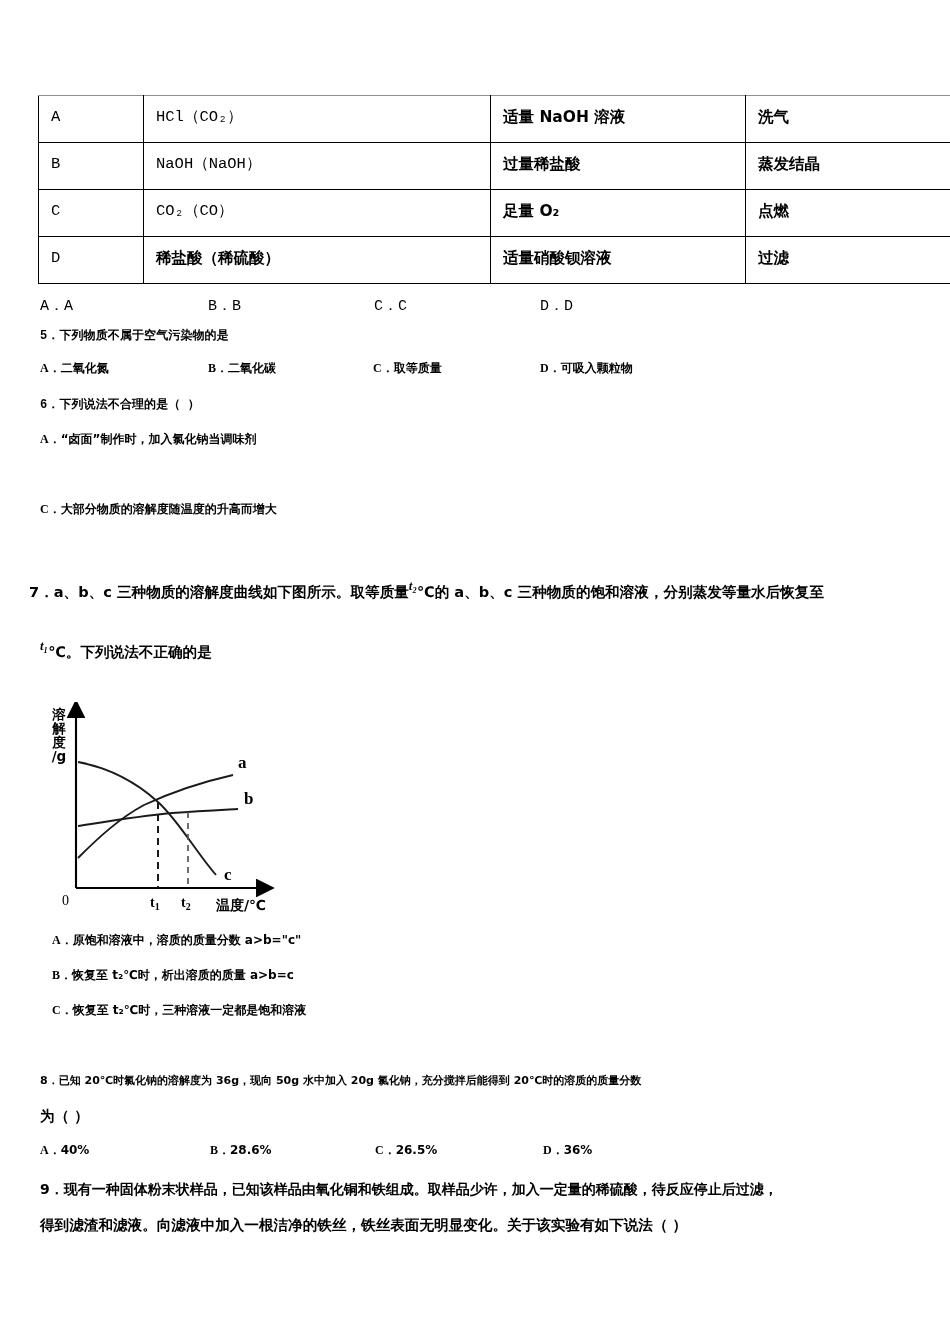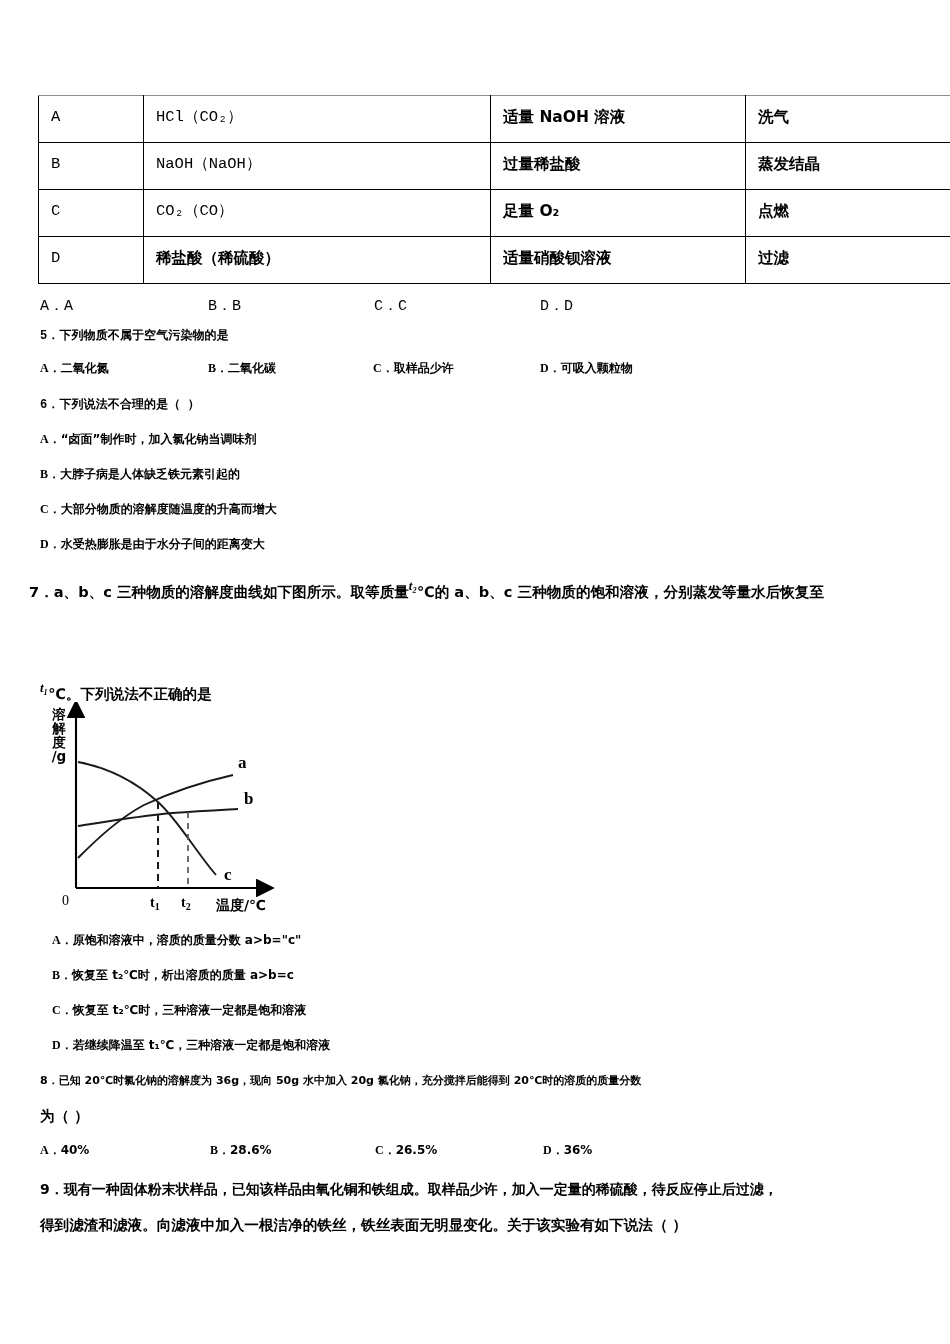--- a/index.html
+++ b/index.html
@@ -156,46 +156,40 @@
 
   <div class="abs qline" style="left:40px; top:327px;">5．下列物质不属于空气污染物的是</div>
 
   <div class="abs optrow" style="left:40px; top:360px;">
     <span class="lab">A．</span><span>二氧化氮</span>
   </div>
   <div class="abs optrow" style="left:208px; top:360px;">
     <span class="lab">B．</span><span>二氧化碳</span>
   </div>
   <div class="abs optrow" style="left:373px; top:360px;">
-    <span class="lab">C．</span><span>取样品少许</span>
+    <span class="lab">C．</span><span>取等质量</span>
   </div>
   <div class="abs optrow" style="left:540px; top:360px;">
     <span class="lab">D．</span><span>可吸入颗粒物</span>
   </div>
 
   <div class="abs qline" style="left:40px; top:396px;">6．下列说法不合理的是（ ）</div>
 
   <div class="abs optrow" style="left:40px; top:431px;">
     <span class="lab">A．</span><span>“卤面”制作时，加入氯化钠当调味剂</span>
   </div>
-  <div class="abs optrow" style="left:40px; top:466px;">
-    <span class="lab">B．</span><span>大脖子病是人体缺乏铁元素引起的</span>
-  </div>
   <div class="abs optrow" style="left:40px; top:501px;">
     <span class="lab">C．</span><span>大部分物质的溶解度随温度的升高而增大</span>
   </div>
-  <div class="abs optrow" style="left:40px; top:536px;">
-    <span class="lab">D．</span><span>水受热膨胀是由于水分子间的距离变大</span>
-  </div>
 
   <div class="abs qbody" style="left:29px; top:578px; font-size:14.6px;">
     <span>7．a、b、c 三种物质的溶解度曲线如下图所示。取等质量</span><span class="vsup-t">t₂</span><span>℃的 a、b、c 三种物质的饱和溶液，分别蒸发等量水后恢复至</span>
   </div>
 
-  <div class="abs qbody" style="left:40px; top:680px; font-size:14.6px;">
+  <div class="abs qbody" style="left:40px; top:638px; font-size:14.6px;">
     <span class="vsup-t">t₁</span><span>℃。下列说法不正确的是</span>
   </div>
 
   <div class="chart-wrap">
 
     <div class="ylab">
       <span>溶</span>
       <span>解</span>
       <span>度</span>
       <span>/g</span>
@@ -234,23 +228,20 @@
 
   <div class="abs optrow" style="left:52px; top:932px;">
     <span class="lab">A．</span><span>原饱和溶液中，溶质的质量分数 a&gt;b="c"</span>
   </div>
   <div class="abs optrow" style="left:52px; top:967px;">
     <span class="lab">B．</span><span>恢复至 t₂℃时，析出溶质的质量 a&gt;b=c</span>
   </div>
   <div class="abs optrow" style="left:52px; top:1002px;">
     <span class="lab">C．</span><span>恢复至 t₂℃时，三种溶液一定都是饱和溶液</span>
   </div>
-  <div class="abs optrow" style="left:52px; top:1037px;">
-    <span class="lab">D．</span><span>若继续降温至 t₁℃，三种溶液一定都是饱和溶液</span>
-  </div>
 
   <div class="abs qbody" style="left:40px; top:1073px; font-size:11px;">8．已知 20℃时氯化钠的溶解度为 36g，现向 50g 水中加入 20g 氯化钠，充分搅拌后能得到 20℃时的溶质的质量分数</div>
   <div class="abs qbody" style="left:40px; top:1107px; font-size:14.6px;">为（ ）</div>
 
   <div class="abs optrow" style="left:40px; top:1142px;">
     <span class="lab">A．</span><span>40%</span>
   </div>
   <div class="abs optrow" style="left:210px; top:1142px;">
     <span class="lab">B．</span><span>28.6%</span>
   </div>

